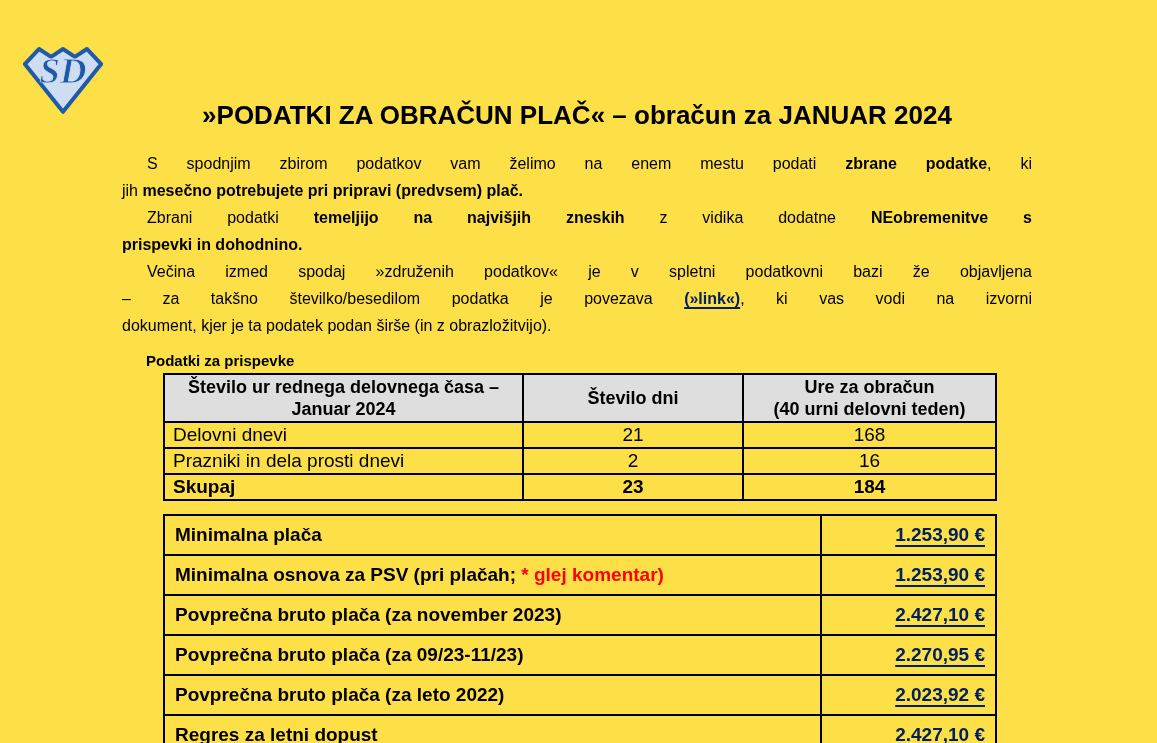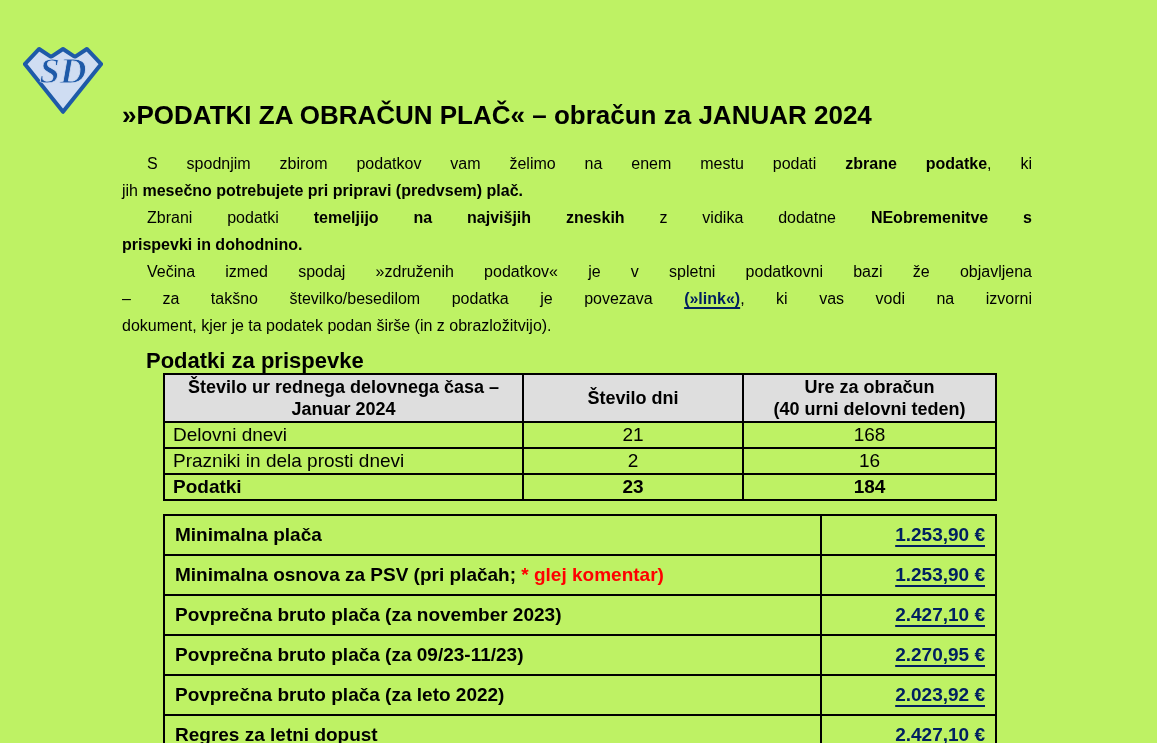--- a/index.html
+++ b/index.html
@@ -1,40 +1,40 @@
 <!DOCTYPE html>
 <html style="--link: #002060; --red: #FF0000; --table_header_bg: #DEDEDE; --logo_blue: #1E5AA8; --logo_light: #CFDDF2;"><head>
 <meta charset="utf-8">
 <style>
   * { margin:0; padding:0; box-sizing:border-box; }
   html,body { background:#fff; }
   .page {
     position:relative; width:1157px; height:743px; overflow:hidden;
-    background:#bef264; color:#000;
+    background:#fde047; color:#000;
     font-family:"Liberation Sans", sans-serif;
   }
   .logo { position:absolute; left:23px; top:45px; width:80px; height:70px; }
   .content { position:absolute; left:122px; top:0; width:910px; }
   .title {
     margin-top:99px; font-size:26px; font-weight:bold; line-height:32px;
-    white-space:nowrap;
+    text-align:center; white-space:nowrap;
   }
   .intro { margin-top:19px; }
   .pline {
     font-size:16px; line-height:27px; text-align:justify;
   }
   .pline.jl { text-align-last:justify; }
   .pline.first { text-indent:25px; }
   .pline b { font-weight:bold; }
   .inline-link {
     color:var(--link,#002060); font-weight:bold; text-decoration:underline;
     text-decoration-thickness:2px; text-underline-offset:3px; cursor:pointer;
   }
   .section-heading {
-    margin:10px 0 0 24px; font-size:22px; font-weight:bold; line-height:24px;
+    margin:10px 0 0 24px; font-size:15px; font-weight:bold; line-height:24px;
   }
   table { border-collapse:collapse; table-layout:fixed; margin-left:41px; }
   .t1 { width:832px; }
   .t1 th {
     background:var(--table_header_bg,#DEDEDE); border:2px solid #000;
     font-size:18px; font-weight:bold; height:48px; line-height:22px;
     text-align:center; padding:0 2px; white-space:nowrap; overflow:hidden;
   }
   .t1 td {
     border:2px solid #000; font-size:19px; height:26px; padding:0 8px;
@@ -105,21 +105,21 @@
           <td>Delovni dnevi</td>
           <td class="num">21</td>
           <td class="num">168</td>
         </tr>
         <tr>
           <td>Prazniki in dela prosti dnevi</td>
           <td class="num">2</td>
           <td class="num">16</td>
         </tr>
         <tr class="total">
-          <td>Podatki</td>
+          <td>Skupaj</td>
           <td class="num">23</td>
           <td class="num">184</td>
         </tr>
       </tbody>
     </table>
 
     <table class="t2">
       <colgroup>
           <col style="width:657px">
           <col style="width:175px">

